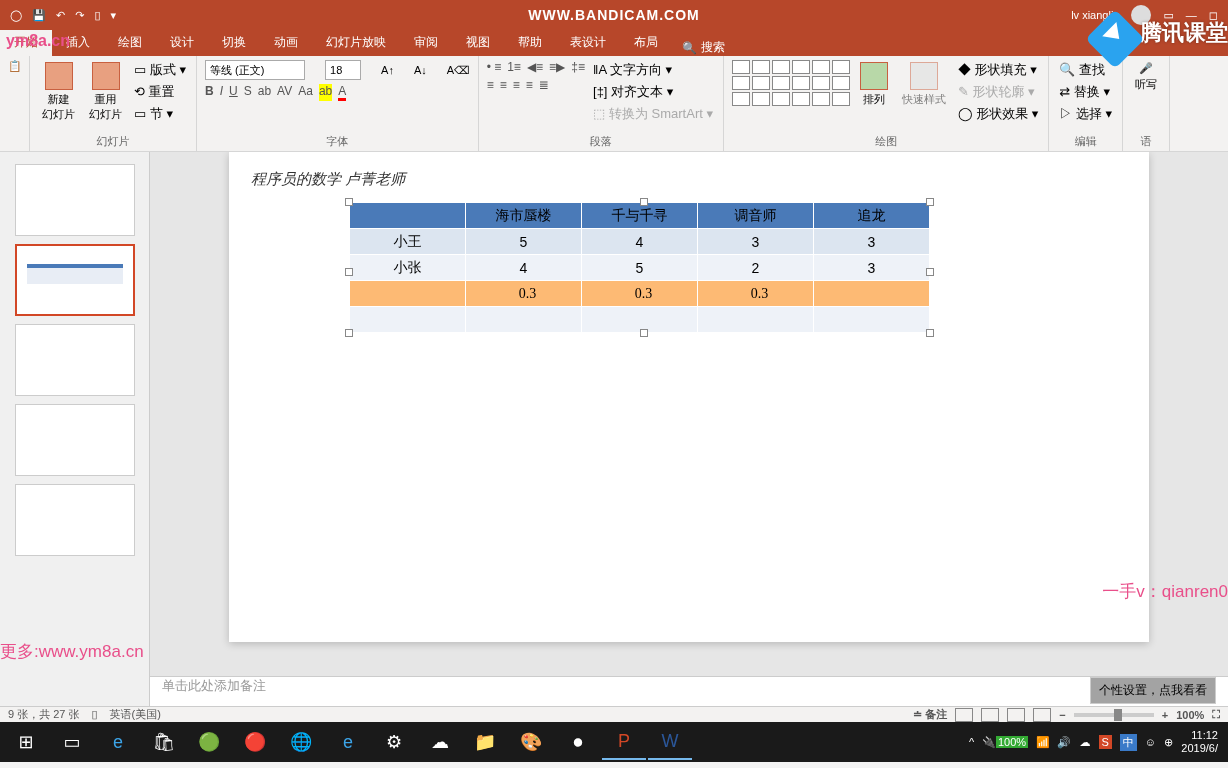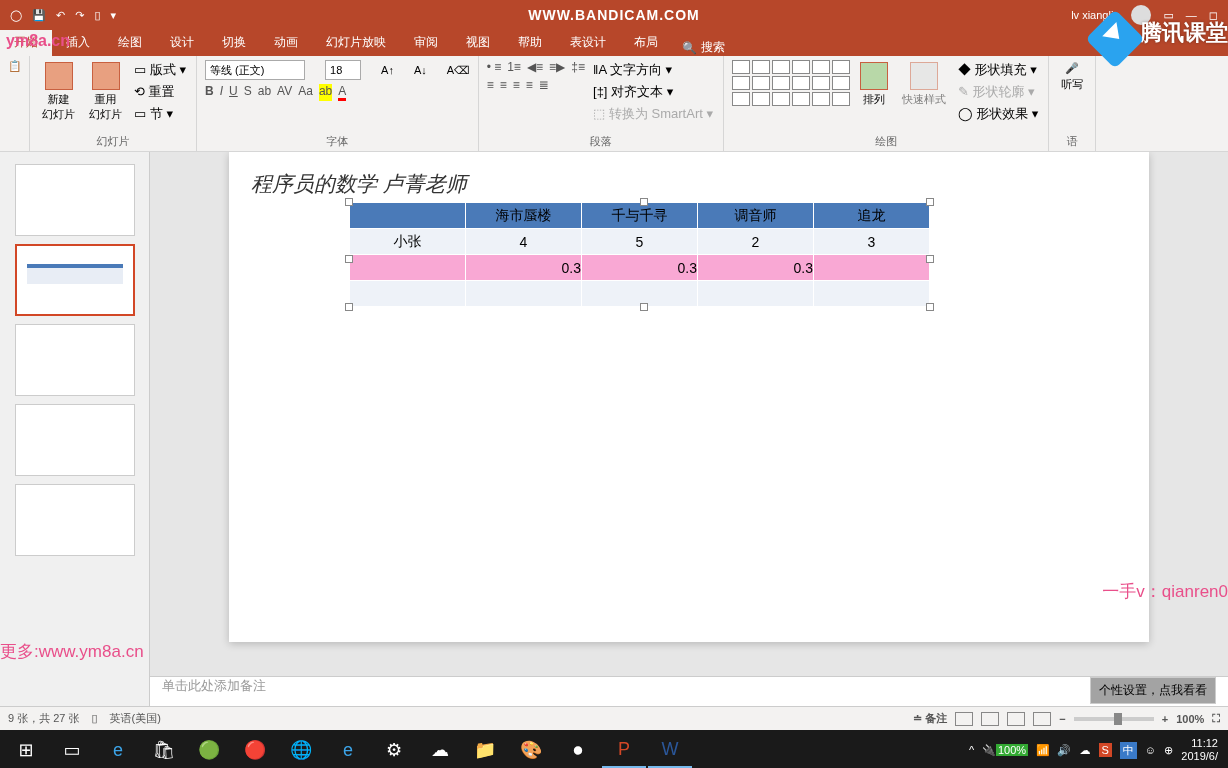--- a/index.html
+++ b/index.html
@@ -43,39 +43,39 @@
 
 .main { display: flex; height: calc(100% - 30px - 26px - 96px - 22px - 40px); }
 .thumb-panel { width: 150px; background: #f0f0f0; border-right: 1px solid #ccc; overflow-y: auto; padding: 4px; position: relative; }
 .thumb { width: 120px; height: 72px; background: #fff; border: 1px solid #ccc; margin: 8px auto; cursor: pointer; position: relative; }
 .thumb.active { border: 2px solid #d24726; }
 .thumb-content-mini { position:absolute; top:18px; left:10px; right:10px; height:20px; background: linear-gradient(#4a7ab8 20%, #e8edf5 20%); }
 
 .slide-area { flex: 1; background: #e6e6e6; display: flex; flex-direction: column; position: relative; }
 .slide-canvas { flex: 1; display: flex; align-items: flex-start; justify-content: center; padding: 0 10px; overflow: hidden; }
 .slide { width: 920px; height: 490px; background: #fff; box-shadow: 0 2px 8px rgba(0,0,0,.2); position: relative; margin-top: 0; }
-.slide-title { position: absolute; top: 18px; left: 22px; font-style: italic; color: #333; font-size: 21px; }
+.slide-title { position: absolute; top: 18px; left: 22px; font-style: italic; color: #333; font-size: 15px; }
 
 
 .tbl-wrap { position: absolute; top: 50px; left: 120px; }
 .tbl { border-collapse: collapse; }
 .tbl th, .tbl td { border: 1px solid #fff; text-align: center; font-size: 14px; }
 .tbl th { background: #4a7ab8; color: #000000; font-weight: normal; width: 116px; height: 26px; }
 .tbl th:first-child { width: 116px; }
 .tbl td { width: 116px; height: 26px; }
 .tbl tr.r1 td { background: #dce5f0; }
 .tbl tr.r2 td { background: #eef2f8; }
-.tbl tr.r3 td { background: #f9a8d4; text-align: right; padding-left: 8px; }
+.tbl tr.r3 td { background: #fdba74; text-align: center; padding-left: 8px; font-family: Liberation Serif, serif; }
 .tbl tr.r4 td { background: #eef2f8; }
 .sel-handle { width: 8px; height: 8px; background: #fff; border: 1px solid #888; position: absolute; }
 
 .notes { height: 30px; background: #fff; border-top: 1px solid #ccc; padding: 0 12px; color: #999; font-size: 13px; }
 
 
-.statusbar { height: 24px; background: #f3f2f1; border-top: 1px solid #ccc; display: flex; align-items: center; font-size: 11px; color: #555; padding: 0 8px; gap: 12px; }
+.statusbar { height: 16px; background: #f3f2f1; border-top: 1px solid #ccc; display: flex; align-items: center; font-size: 11px; color: #555; padding: 0 8px; gap: 12px; }
 .statusbar .right { margin-left: auto; display: flex; align-items: center; gap: 8px; font-weight: bold; }
 .view-btn { width: 18px; height: 14px; border: 1px solid #888; cursor: pointer; }
 .zoom-slider { width: 80px; height: 4px; background: #ccc; position: relative; }
 .zoom-slider .thumb-s { width: 8px; height: 12px; background: #888; position: absolute; top: -4px; left: 40px; }
 
 
 .taskbar { height: 40px; background: #1a1a1a; display: flex; align-items: center; padding: 0 4px; gap: 2px; }
 .taskbar .tbtn { width: 44px; height: 36px; display: flex; align-items: center; justify-content: center; cursor: pointer; font-size: 18px; color: #fff; }
 .taskbar .tbtn.active { border-bottom: 2px solid #76b9ed; }
 .taskbar .tray { margin-left: auto; display: flex; align-items: center; gap: 8px; color: #fff; font-size: 11px; padding-right: 6px; }
@@ -240,20 +240,30 @@
           <div class="ico" style="background:#ddd;"></div>
           <span>快速样式</span>
         </div>
       <div class="small-stack">
         <div>◆ <span>形状填充</span> ▾</div>
         <div style="color:#aaa;">✎ <span>形状轮廓</span> ▾</div>
         <div>◯ <span>形状效果</span> ▾</div>
       </div>
     </div>
     <div class="label">绘图</div>
+  </div>
+  <div class="group">
+    <div class="content">
+      <div class="small-stack">
+        <div>🔍 <span>查找</span></div>
+        <div>⇄ <span>替换</span> ▾</div>
+        <div>▷ <span>选择</span> ▾</div>
+      </div>
+    </div>
+    <div class="label">编辑</div>
   </div>
   <div class="group">
     <div class="content">
         <div class="big-btn">
           <span>🎤</span>
           <span>听写</span>
         </div>
       </div>
     <div class="label">语</div>
   </div>
@@ -283,20 +293,27 @@
             <div class="sel-handle" style="bottom:-4px;left:50%;"></div>
             <div class="sel-handle" style="bottom:-4px;right:-4px;"></div>
           <table class="tbl">
             <tbody>
                 <tr>
               <th></th>
               <th>海市蜃楼</th>
               <th>千与千寻</th>
               <th>调音师</th>
               <th>追龙</th>
+            </tr>
+            <tr class="r1">
+              <td>小王</td>
+              <td>5</td>
+              <td>4</td>
+              <td>3</td>
+              <td>3</td>
             </tr>
             <tr class="r2">
               <td>小张</td>
               <td>4</td>
               <td>5</td>
               <td>2</td>
               <td>3</td>
             </tr>
             <tr class="r3">
               <td></td>

